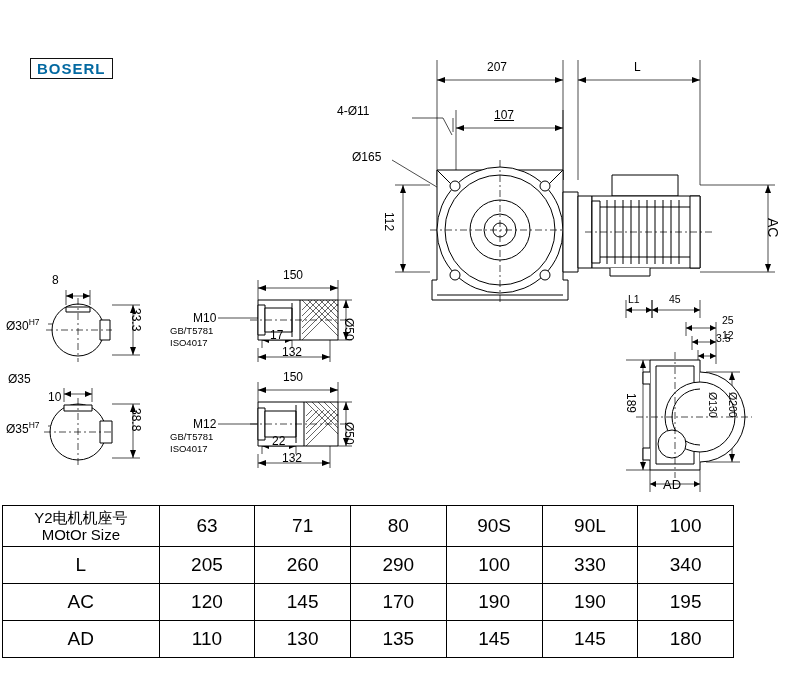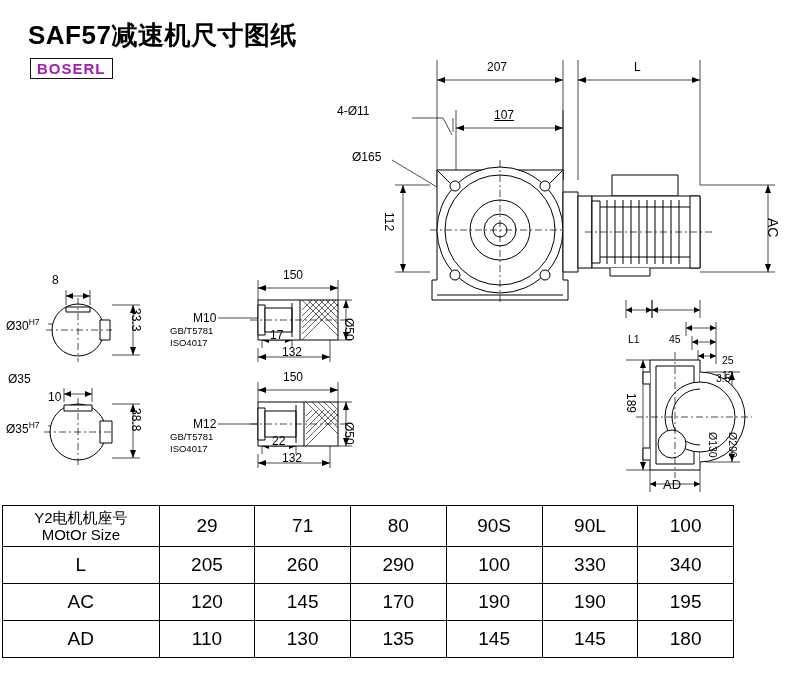--- a/index.html
+++ b/index.html
@@ -12,27 +12,27 @@
 
   
   .title{
     position:absolute;left:28px;top:18px;
     font-size:26px;font-weight:bold;letter-spacing:0.5px;
     white-space:nowrap;
   }
   .logo{
     position:absolute;left:30px;top:58px;
     border:1px solid #111;padding:1px 6px;
-    font-size:15px;font-weight:bold;color:#a21caf;
+    font-size:15px;font-weight:bold;color:#0369a1;
     letter-spacing:1px;background:#fff;
   }
 
   
   .lbl{position:absolute;font-size:12px;white-space:nowrap;}
-  .lbl.sm{font-size:10.5px;margin-top:40px;}
+  .lbl.sm{font-size:10.5px;}
   .lbl.xs{font-size:9.5px;text-align:center;}
   .vert{writing-mode:vertical-rl;text-orientation:mixed;}
 
   svg{position:absolute;left:0;top:0;overflow:visible;}
   .ln{stroke:#000;stroke-width:1;fill:none;}
   .thin{stroke:#000;stroke-width:0.7;fill:none;}
   .dash{stroke:#000;stroke-width:0.7;fill:none;stroke-dasharray:7 3 2 3;}
   .hatch{stroke:#000;stroke-width:0.6;fill:none;}
 
   
@@ -48,21 +48,20 @@
   .tbl td.rowhead2{
     font-size:15px;line-height:17px;padding:2px 0;
   }
   .tbl td.cell{width:104px;}
 </style>
 </head>
 <body>
 
 <div class="page">
 
-  <div class="title">SAF57减速机尺寸图纸</div>
   <div class="logo">BOSERL</div>
 
   <svg width="800" height="510">
 
     <g class="thin">
       <line x1="437" y1="60" x2="437" y2="185"></line>
       <line x1="563" y1="60" x2="563" y2="180"></line>
       <line x1="437" y1="80" x2="563" y2="80"></line>
       <path d="M437,80 l8,-3 0,6 z" fill="#000" stroke="none"></path>
       <path d="M563,80 l-8,-3 0,6 z" fill="#000" stroke="none"></path>
@@ -428,21 +427,21 @@
   <div class="lbl vert sm" style="left:727px;top:392px;">Ø200</div>
   <div class="lbl" style="left:663px;top:477px;font-size:13px;">AD</div>
 
   <table class="tbl">
     <tbody>
         <tr>
       <td class="rowhead rowhead2">
         <div>Y2电机机座号</div>
         <div>MOtOr Size</div>
       </td>
-      <td class="cell">29</td>
+      <td class="cell">63</td>
       <td class="cell">71</td>
       <td class="cell">80</td>
       <td class="cell">90S</td>
       <td class="cell">90L</td>
       <td class="cell">100</td>
     </tr>
     <tr>
       <td class="rowhead">L</td>
       <td class="cell">205</td>
       <td class="cell">260</td>

